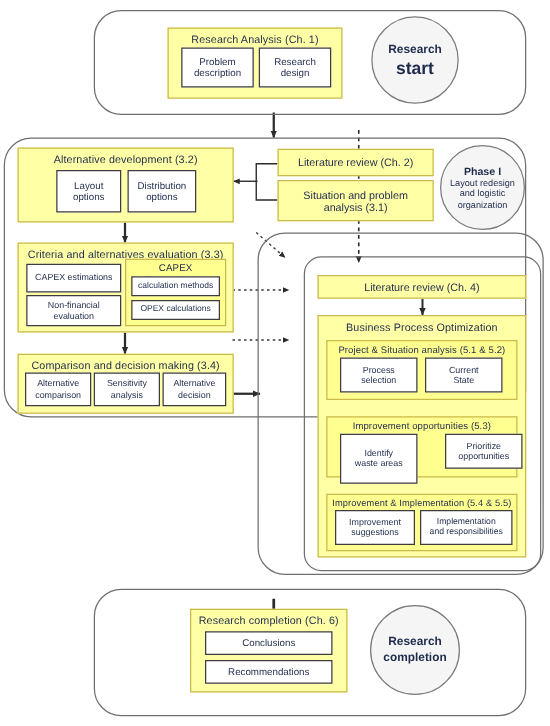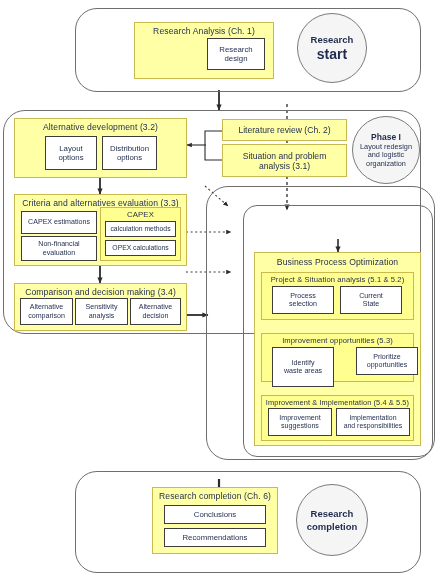--- a/index.html
+++ b/index.html
@@ -123,20 +123,21 @@
   <div class="phase-box" style="left:75px;top:8px;width:344px;height:82px;"></div>
 
   <div class="circle" style="left:297px;top:13px;width:68px;height:68px;">
     <span class="c-title">Research</span>
     <span class="c-sub" style="font-size:14px;font-weight:bold;">start</span>
   </div>
 
   <div class="ygroup" style="left:134px;top:22px;width:140px;height:57px;">
     <span class="g-title">Research Analysis (Ch. 1)</span>
   </div>
+  <div class="wbox" style="left:145px;top:38px;width:58px;height:32px;">Problem<br>description</div>
   <div class="wbox" style="left:207px;top:38px;width:58px;height:32px;">Research<br>design</div>
 
   <div class="phase-box" style="left:3px;top:110px;width:416px;height:222px;"></div>
 
   <div class="circle small" style="left:352px;top:116px;width:66px;height:66px;">
     <span class="c-title">Phase I</span>
     <span class="c-sub">Layout redesign<br>and logistic<br>organization</span>
   </div>
 
   <div class="ygroup" style="left:14px;top:118px;width:173px;height:60px;">
@@ -165,20 +166,21 @@
     <span class="g-title">Comparison and decision making (3.4)</span>
   </div>
   <div class="wbox tiny" style="left:20px;top:298px;width:53px;height:27px;">Alternative<br>comparison</div>
   <div class="wbox tiny" style="left:75px;top:298px;width:53px;height:27px;">Sensitivity<br>analysis</div>
   <div class="wbox tiny" style="left:130px;top:298px;width:51px;height:27px;">Alternative<br>decision</div>
 
   <div class="phase-box" style="left:206px;top:186px;width:227px;height:272px;"></div>
   <div class="phase-box r14" style="left:243px;top:205px;width:188px;height:250px;"></div>
 
 
+  <div class="ygroup plain" style="left:254px;top:220px;width:167px;height:19px;">Literature review (Ch. 4)</div>
 
   <div class="ygroup" style="left:254px;top:252px;width:167px;height:194px;">
     <span class="g-title" style="padding-top:4px;">Business Process Optimization</span>
   </div>
 
   <div class="ygroup nested" style="left:261px;top:272px;width:153px;height:48px;">
     <span class="g-title" style="font-size:7.6px;padding-top:2px;">Project &amp; Situation analysis (5.1 &amp; 5.2)</span>
   </div>
   <div class="wbox tiny" style="left:272px;top:286px;width:62px;height:28px;">Process<br>selection</div>
   <div class="wbox tiny" style="left:340px;top:286px;width:62px;height:28px;">Current<br>State</div>

